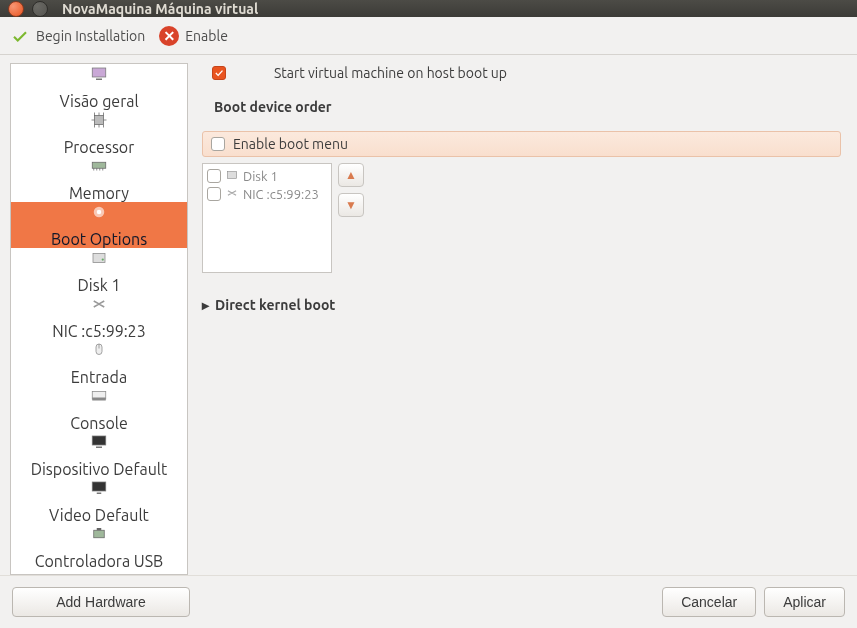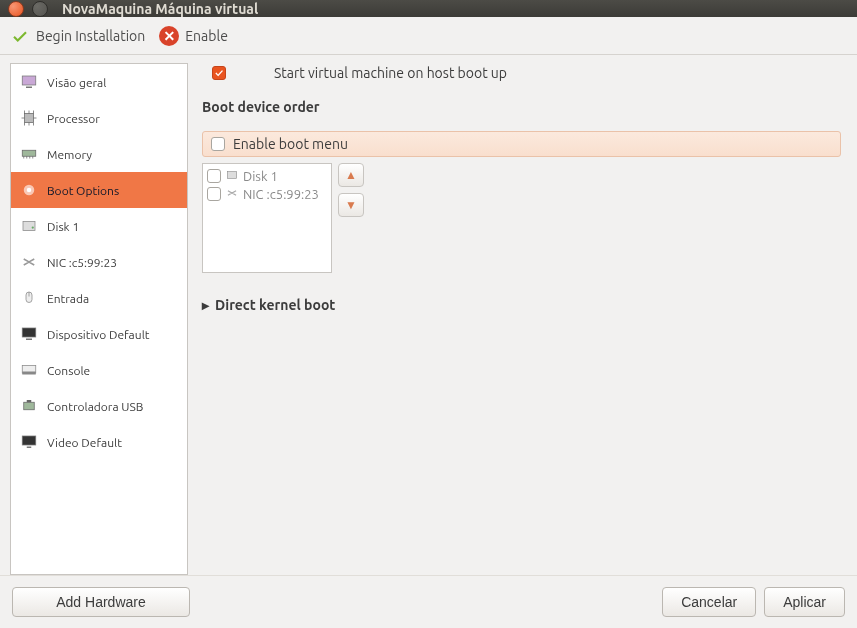--- a/index.html
+++ b/index.html
@@ -51,24 +51,25 @@
   gap: 6px;
 }
 .sidebar {
   width: 178px;
   background: #fff;
   border: 1px solid #c8c5c1;
   display: flex; flex-direction: column;
 }
 .sb-item {
   display: flex; align-items: center; gap: 8px;
-  padding: 8px 8px;
+  padding: 0 8px;
   cursor: pointer;
-  font-size: 12px;
+  font-size: 16px;
   color: #3c3c3c;
+  flex-direction: column;
 }
 .sb-item.selected {
   background: #f07746;
   color: #0f172a;
 }
 .sb-ico { width: 20px; height: 20px; display:inline-flex; align-items:center; justify-content:center; flex-shrink:0;}
 .content {
   flex: 1;
   padding: 2px 6px 0 8px;
   font-size: 14px;
@@ -205,62 +206,62 @@
           <svg width="18" height="18" viewBox="0 0 24 24">
             <rect x="8" y="4" width="8" height="14" rx="4" fill="#eee" stroke="#888"></rect>
             <line x1="12" y1="4" x2="12" y2="10" stroke="#888"></line>
           </svg>
         </span>
       <span>Entrada</span>
     </div>
     <div class="sb-item">
       <span class="sb-ico">
           <svg width="18" height="18" viewBox="0 0 24 24">
+            <rect x="3" y="6" width="18" height="10" fill="#eee" stroke="#888"></rect>
+            <rect x="3" y="14" width="18" height="4" fill="#888"></rect>
+          </svg>
+        </span>
+      <span>Console</span>
+    </div>
+    <div class="sb-item">
+      <span class="sb-ico">
+          <svg width="18" height="18" viewBox="0 0 24 24">
             <rect x="3" y="4" width="18" height="12" fill="#333" stroke="#777"></rect>
             <rect x="8" y="18" width="8" height="2" fill="#777"></rect>
           </svg>
         </span>
       <span>Dispositivo Default</span>
     </div>
     <div class="sb-item">
       <span class="sb-ico">
           <svg width="18" height="18" viewBox="0 0 24 24">
-            <rect x="3" y="6" width="18" height="10" fill="#eee" stroke="#888"></rect>
-            <rect x="3" y="14" width="18" height="4" fill="#888"></rect>
-          </svg>
-        </span>
-      <span>Console</span>
+            <rect x="3" y="4" width="18" height="12" fill="#333" stroke="#777"></rect>
+            <rect x="9" y="18" width="6" height="2" fill="#777"></rect>
+          </svg>
+        </span>
+      <span>Video Default</span>
     </div>
     <div class="sb-item">
       <span class="sb-ico">
           <svg width="18" height="18" viewBox="0 0 24 24">
             <rect x="5" y="7" width="14" height="10" fill="#9fb89b" stroke="#666"></rect>
             <rect x="9" y="4" width="6" height="3" fill="#666"></rect>
           </svg>
         </span>
       <span>Controladora USB</span>
-    </div>
-    <div class="sb-item">
-      <span class="sb-ico">
-          <svg width="18" height="18" viewBox="0 0 24 24">
-            <rect x="3" y="4" width="18" height="12" fill="#333" stroke="#777"></rect>
-            <rect x="9" y="18" width="6" height="2" fill="#777"></rect>
-          </svg>
-        </span>
-      <span>Video Default</span>
     </div>
   </div>
 
   <div class="content">
     <div class="row" style="margin-left:10px;gap:48px;">
       <span class="chk checked"></span>
       <span>Start virtual machine on host boot up</span>
     </div>
 
-    <div class="section-title" style="margin-top:18px;">Boot device order</div>
+    <div class="section-title" style="margin-top:18px;margin-left:12px;">Boot device order</div>
     <div class="bootmenu-row">
       <span class="chk"></span>
       <span>Enable boot menu</span>
     </div>
 
     <div class="boot-panel">
       <div class="boot-list">
         <div class="brow">
           <span class="chk"></span>
           <span><svg width="14" height="14" viewBox="0 0 24 24">

